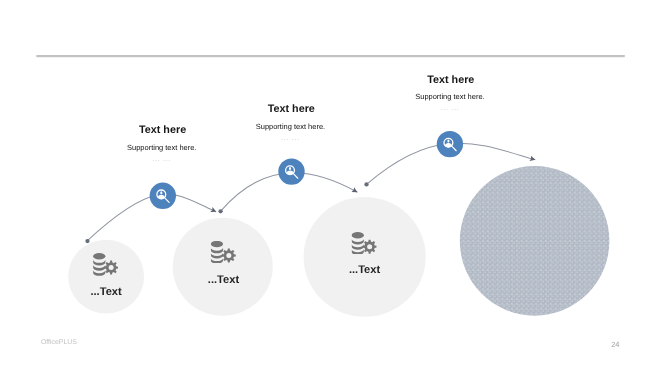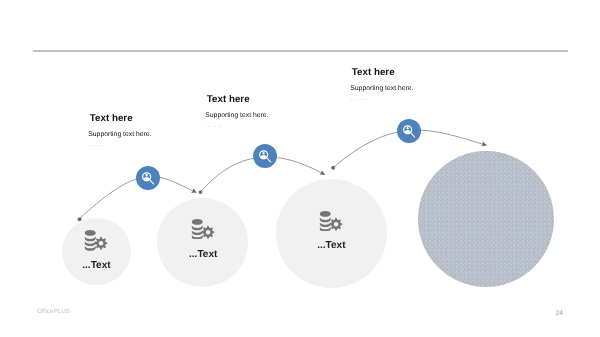--- a/index.html
+++ b/index.html
@@ -26,21 +26,21 @@
   .c3{left:275.6px;top:179.4px;width:111px;height:108.6px;}
   .c3 .dbicon{top:31.3px;}
   .c3 .bigtext{top:61.8px;}
 
   .badge{position:absolute;width:24.4px;height:24.4px;border-radius:50%;
          background:#4d82bc;display:flex;align-items:center;justify-content:center;}
   .b1{left:135.6px;top:165.5px;}
   .b2{left:252.8px;top:143.6px;}
   .b3{left:396.6px;top:119.0px;}
 
-  .caption{position:absolute;}
+  .caption{position:absolute;text-align:center;}
   .cap-h{font-weight:bold;font-size:9.8px;line-height:10px;color:#171717;}
   .cap-s{font-size:6.8px;line-height:8px;color:#121212;margin-top:7.2px;margin-left:-1.5px;}
   .cap-d{font-size:6.8px;line-height:8px;color:#c8c8c8;margin-top:2px;margin-left:-1.5px;letter-spacing:.5px;}
 
   .cap1{left:89.8px;top:114px;width:116px;}
   .cap2{left:206.8px;top:94.8px;width:116px;}
   .cap3{left:351.8px;top:67.9px;width:116px;}
 
   .brand{position:absolute;left:37.2px;top:308.4px;font-size:6.3px;color:#c2c2c2;letter-spacing:0;}
   .pageno{position:absolute;left:555.6px;top:309.6px;font-size:6.8px;color:#a0a0a0;}

